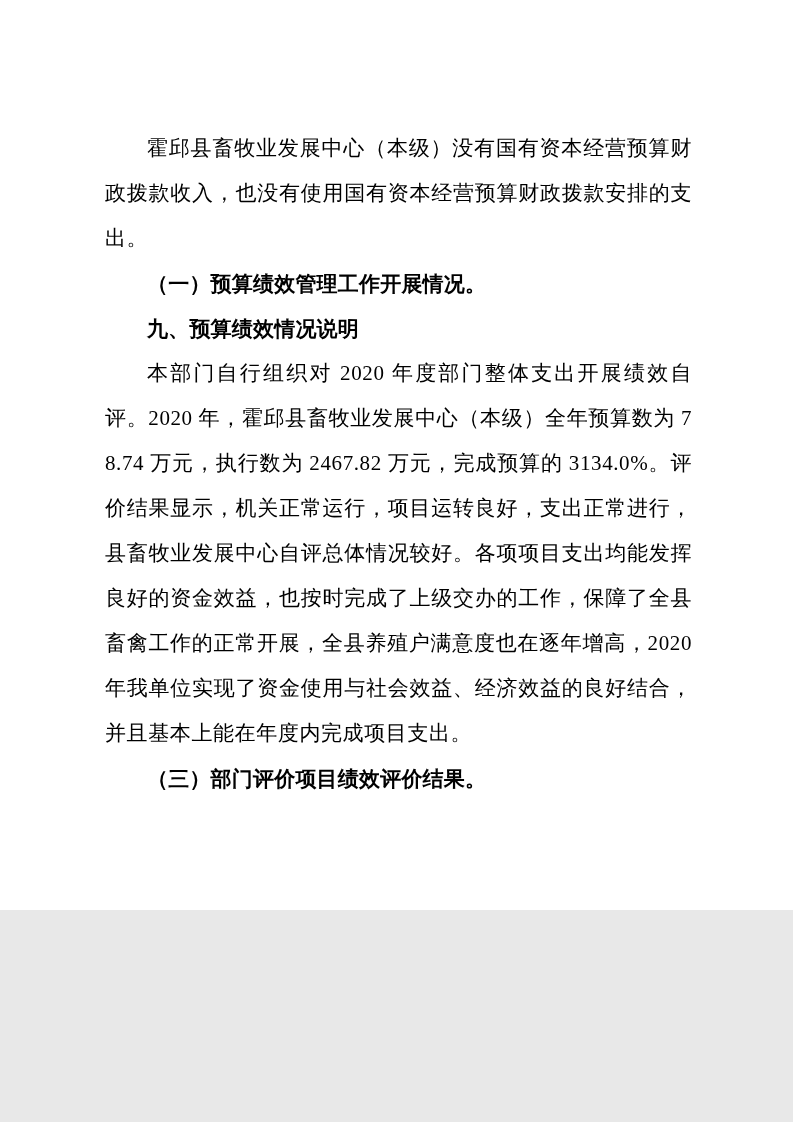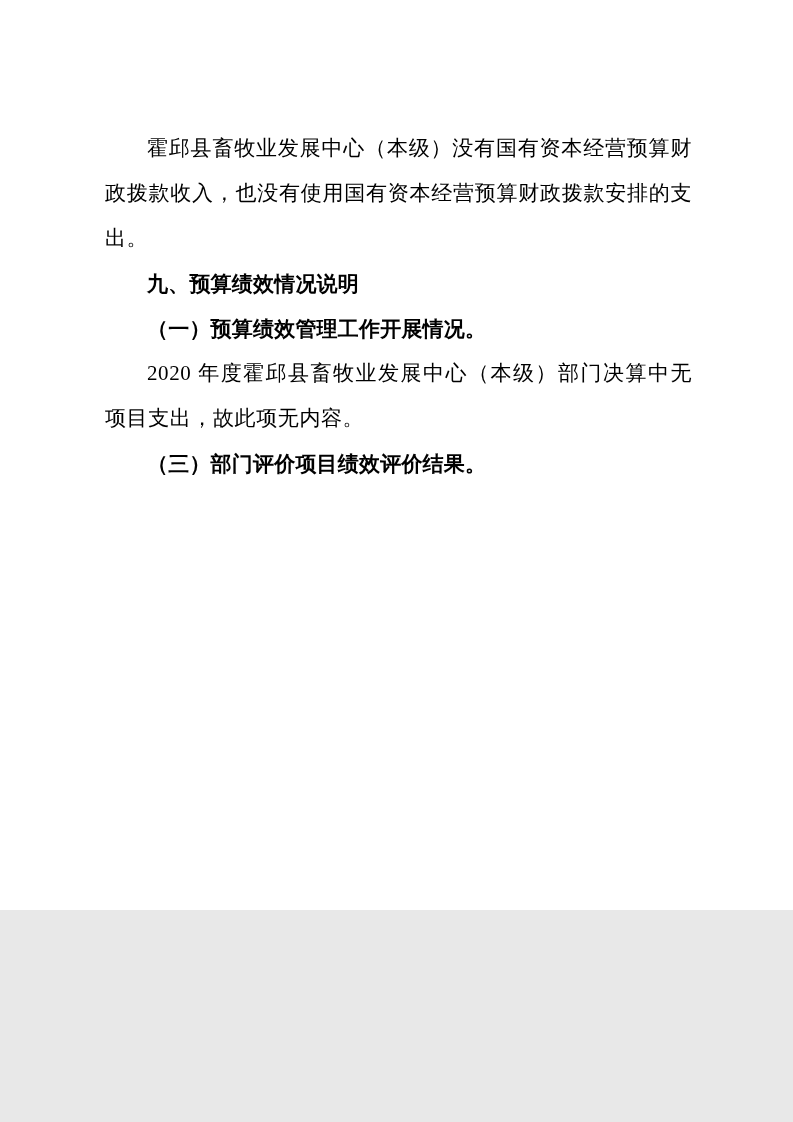--- a/index.html
+++ b/index.html
@@ -46,19 +46,19 @@
     font-family: Liberation Serif, serif;
     letter-spacing: 1px;
   }
 </style>
 </head>
 <body>
 
 <div class="page">
   <div class="content">
     <p class="body">霍邱县畜牧业发展中心（本级）没有国有资本经营预算财政拨款收入，也没有使用国有资本经营预算财政拨款安排的支出。</p>
+    <p class="heading">（一）预算绩效管理工作开展情况。</p>
     <p class="heading">九、预算绩效情况说明</p>
-    <p class="heading">（一）预算绩效管理工作开展情况。</p>
-    <p class="body">2020 年度霍邱县畜牧业发展中心（本级）部门决算中无项目支出，故此项无内容。</p>
+    <p class="body">本部门自行组织对 2020 年度部门整体支出开展绩效自评。2020 年，霍邱县畜牧业发展中心（本级）全年预算数为 78.74 万元，执行数为 2467.82 万元，完成预算的 3134.0%。评价结果显示，机关正常运行，项目运转良好，支出正常进行，县畜牧业发展中心自评总体情况较好。各项项目支出均能发挥良好的资金效益，也按时完成了上级交办的工作，保障了全县畜禽工作的正常开展，全县养殖户满意度也在逐年增高，2020 年我单位实现了资金使用与社会效益、经济效益的良好结合，并且基本上能在年度内完成项目支出。</p>
     <p class="heading">（三）部门评价项目绩效评价结果。</p>
   </div>
   <div class="page-number">-19-</div>
 </div>
 
 </body></html>

